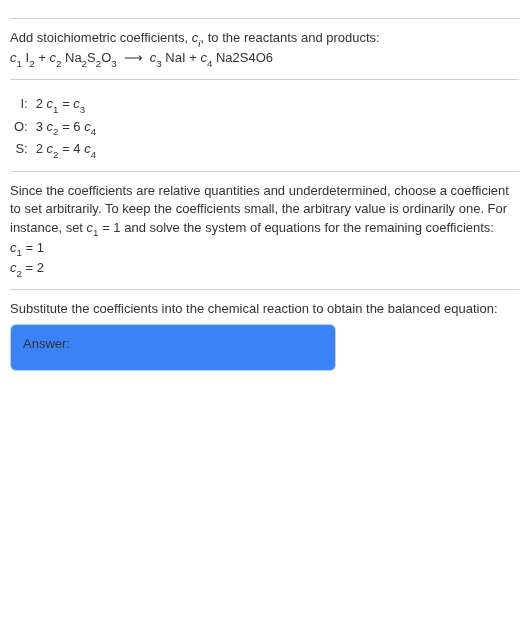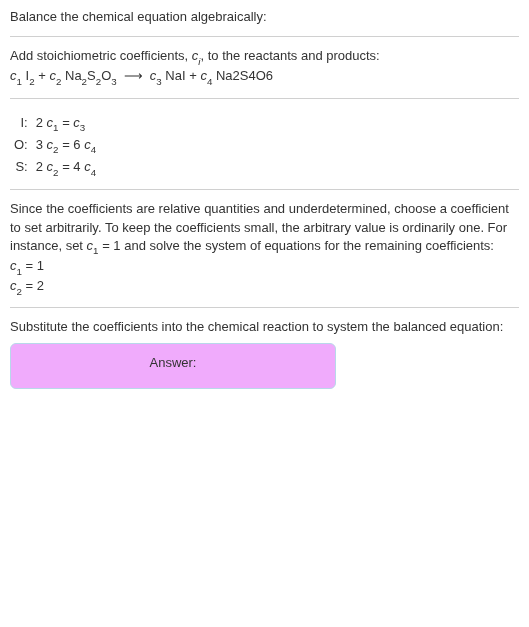--- a/index.html
+++ b/index.html
@@ -30,45 +30,43 @@
     }
     .eq-table td {
       padding: 1px 4px;
       vertical-align: top;
     }
     .eq-table td.label {
       text-align: right;
       white-space: nowrap;
     }
     .answer-box {
-      background: #f0abfc;
+      background: #3b82f6;
       border: 1px solid #b8d8ea;
       border-radius: 6px;
       padding: 10px 12px;
       margin-top: 6px;
       display: inline-block;
       min-width: 300px;
-      text-align: center;
     }
     .answer-label {
       margin-bottom: 6px;
     }
     .answer-eq {
       padding-left: 22px;
     }
     .ci {
       font-style: italic;
       margin-top: 36px;
     }
   </style>
 </head>
 <body>
 
 <div class="section" style="padding-top:0;">
-  <div>Balance the chemical equation algebraically:</div>
 </div>
 
 <div class="section">
   <div>Add stoichiometric coefficients, <span class="ci">c<span class="chem-sub">i</span></span>, to the reactants and products:</div>
   <div><span class="ci">c</span><span class="chem-sub">1</span> I<span class="chem-sub">2</span> + <span class="ci">c</span><span class="chem-sub">2</span> Na<span class="chem-sub">2</span>S<span class="chem-sub">2</span>O<span class="chem-sub">3</span>&nbsp;&nbsp;⟶&nbsp;&nbsp;<span class="ci">c</span><span class="chem-sub">3</span> NaI + <span class="ci">c</span><span class="chem-sub">4</span> Na2S4O6</div>
 </div>
 
 <div class="section">
   <table class="eq-table">
     <tbody>
@@ -88,17 +86,17 @@
     </table>
 </div>
 
 <div class="section">
   <div>Since the coefficients are relative quantities and underdetermined, choose a coefficient to set arbitrarily. To keep the coefficients small, the arbitrary value is ordinarily one. For instance, set <span class="ci">c</span><span class="chem-sub">1</span> = 1 and solve the system of equations for the remaining coefficients:</div>
   <div><span class="ci">c</span><span class="chem-sub">1</span> = 1</div>
   <div><span class="ci">c</span><span class="chem-sub">2</span> = 2</div>
 </div>
 
 <div class="section" style="border-bottom:none;">
-  <div>Substitute the coefficients into the chemical reaction to system the balanced equation:</div>
+  <div>Substitute the coefficients into the chemical reaction to obtain the balanced equation:</div>
   <div class="answer-box">
     <div class="answer-label">Answer:</div>
   </div>
 </div>
 
 </body></html>

